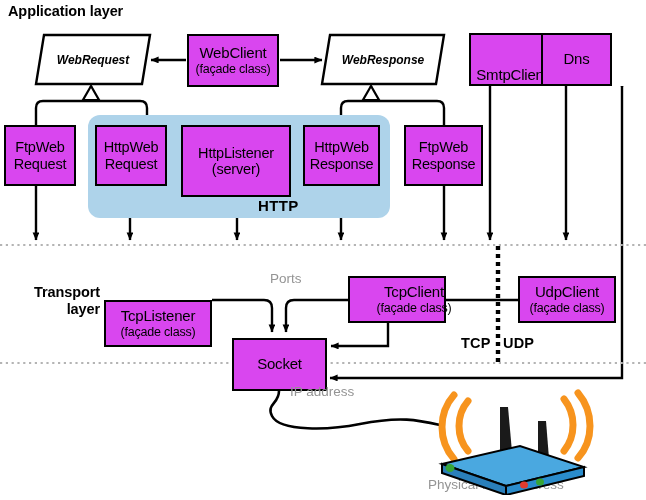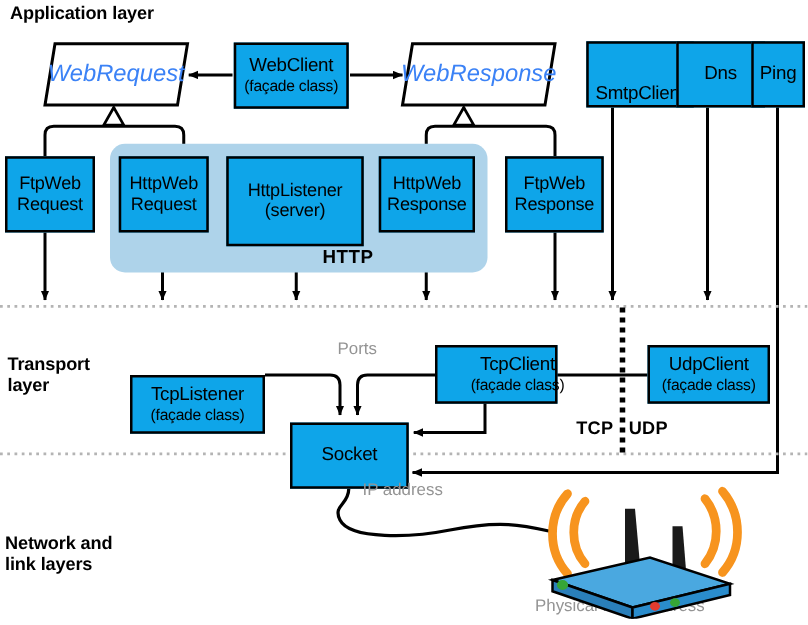--- a/index.html
+++ b/index.html
@@ -23,21 +23,21 @@
   svg.layer {
     position: absolute;
     left: 0;
     top: 0;
     width: 646px;
     height: 500px;
   }
   .node {
     position: absolute;
     box-sizing: border-box;
-    background: #0ea5e9;
+    background: #d946ef;
     border: 2.2px solid #000000;
     display: flex;
     flex-direction: column;
     align-items: center;
     justify-content: center;
     text-align: center;
     line-height: 1.12;
     color: #000000;
     z-index: 5;
   }
@@ -54,37 +54,38 @@
   .node.small .t1 { font-size: 14.5px; }
   .para {
     position: absolute;
     z-index: 5;
     display: flex;
     align-items: center;
     justify-content: center;
   }
   .para .ptext {
     position: relative;
-    font-size: 19px;
+    font-size: 12px;
     font-style: italic;
-    color: #3b82f6;
+    color: #000000;
     white-space: nowrap;
     z-index: 2;
+    font-weight: bold;
   }
   .para svg { position: absolute; left: 0; top: 0; }
   .layer-title {
     position: absolute;
     font-size: 14.5px;
     font-weight: bold;
     color: #000000;
     line-height: 1.15;
     letter-spacing: -0.1px;
     z-index: 6;
   }
-  .layer-title.center { text-align: left; }
+  .layer-title.center { text-align: right; }
   .grey-label {
     position: absolute;
     font-size: 13.5px;
     color: #949494;
     z-index: 6;
     white-space: nowrap;
   }
   .http-panel {
     position: absolute;
     background: #aed3ea;
@@ -114,24 +115,20 @@
 
 <div id="diagram">
 
   <div class="layer-title" style="left:8px; top:3px;">Application layer</div>
 
   <div class="layer-title center" style="left:6px; top:284px; width:94px;">
     <div>Transport</div>
     <div>layer</div>
   </div>
 
-  <div class="layer-title center" style="left:4px; top:427px; width:124px;">
-    <div>Network and</div>
-    <div>link layers</div>
-  </div>
 
   <div class="http-panel" style="left:88px; top:115px; width:302px; height:103px;"></div>
   <div class="http-label" style="left:258px; top:197px;">HTTP</div>
 
   <svg class="layer" viewBox="0 0 646 500">
     <defs>
       <marker id="arrow" markerWidth="9" markerHeight="9" refX="7.6" refY="3.4" orient="auto" markerUnits="userSpaceOnUse">
         <path d="M0,0 L8,3.4 L0,6.8 z" fill="#000"></path>
       </marker>
     </defs>
@@ -199,23 +196,20 @@
     <div class="t1">WebClient</div>
     <div class="t2">(façade class)</div>
   </div>
 
   <div class="node" style="left:469px; top:33px; width:86px; height:53px;justify-content:flex-end;">
     <div class="t1">SmtpClient</div>
   </div>
   <div class="node" style="left:541px; top:33px; width:71px; height:53px;">
     <div class="t1">Dns</div>
   </div>
-  <div class="node" style="left:601px; top:33px; width:43px; height:53px;">
-    <div class="t1">Ping</div>
-  </div>
 
   <div class="node small" style="left:4px; top:125px; width:72px; height:61px;">
     <div class="t1">FtpWeb</div>
     <div class="t1">Request</div>
   </div>
 
   <div class="node small" style="left:95px; top:125px; width:72px; height:61px;">
     <div class="t1">HttpWeb</div>
     <div class="t1">Request</div>
   </div>

